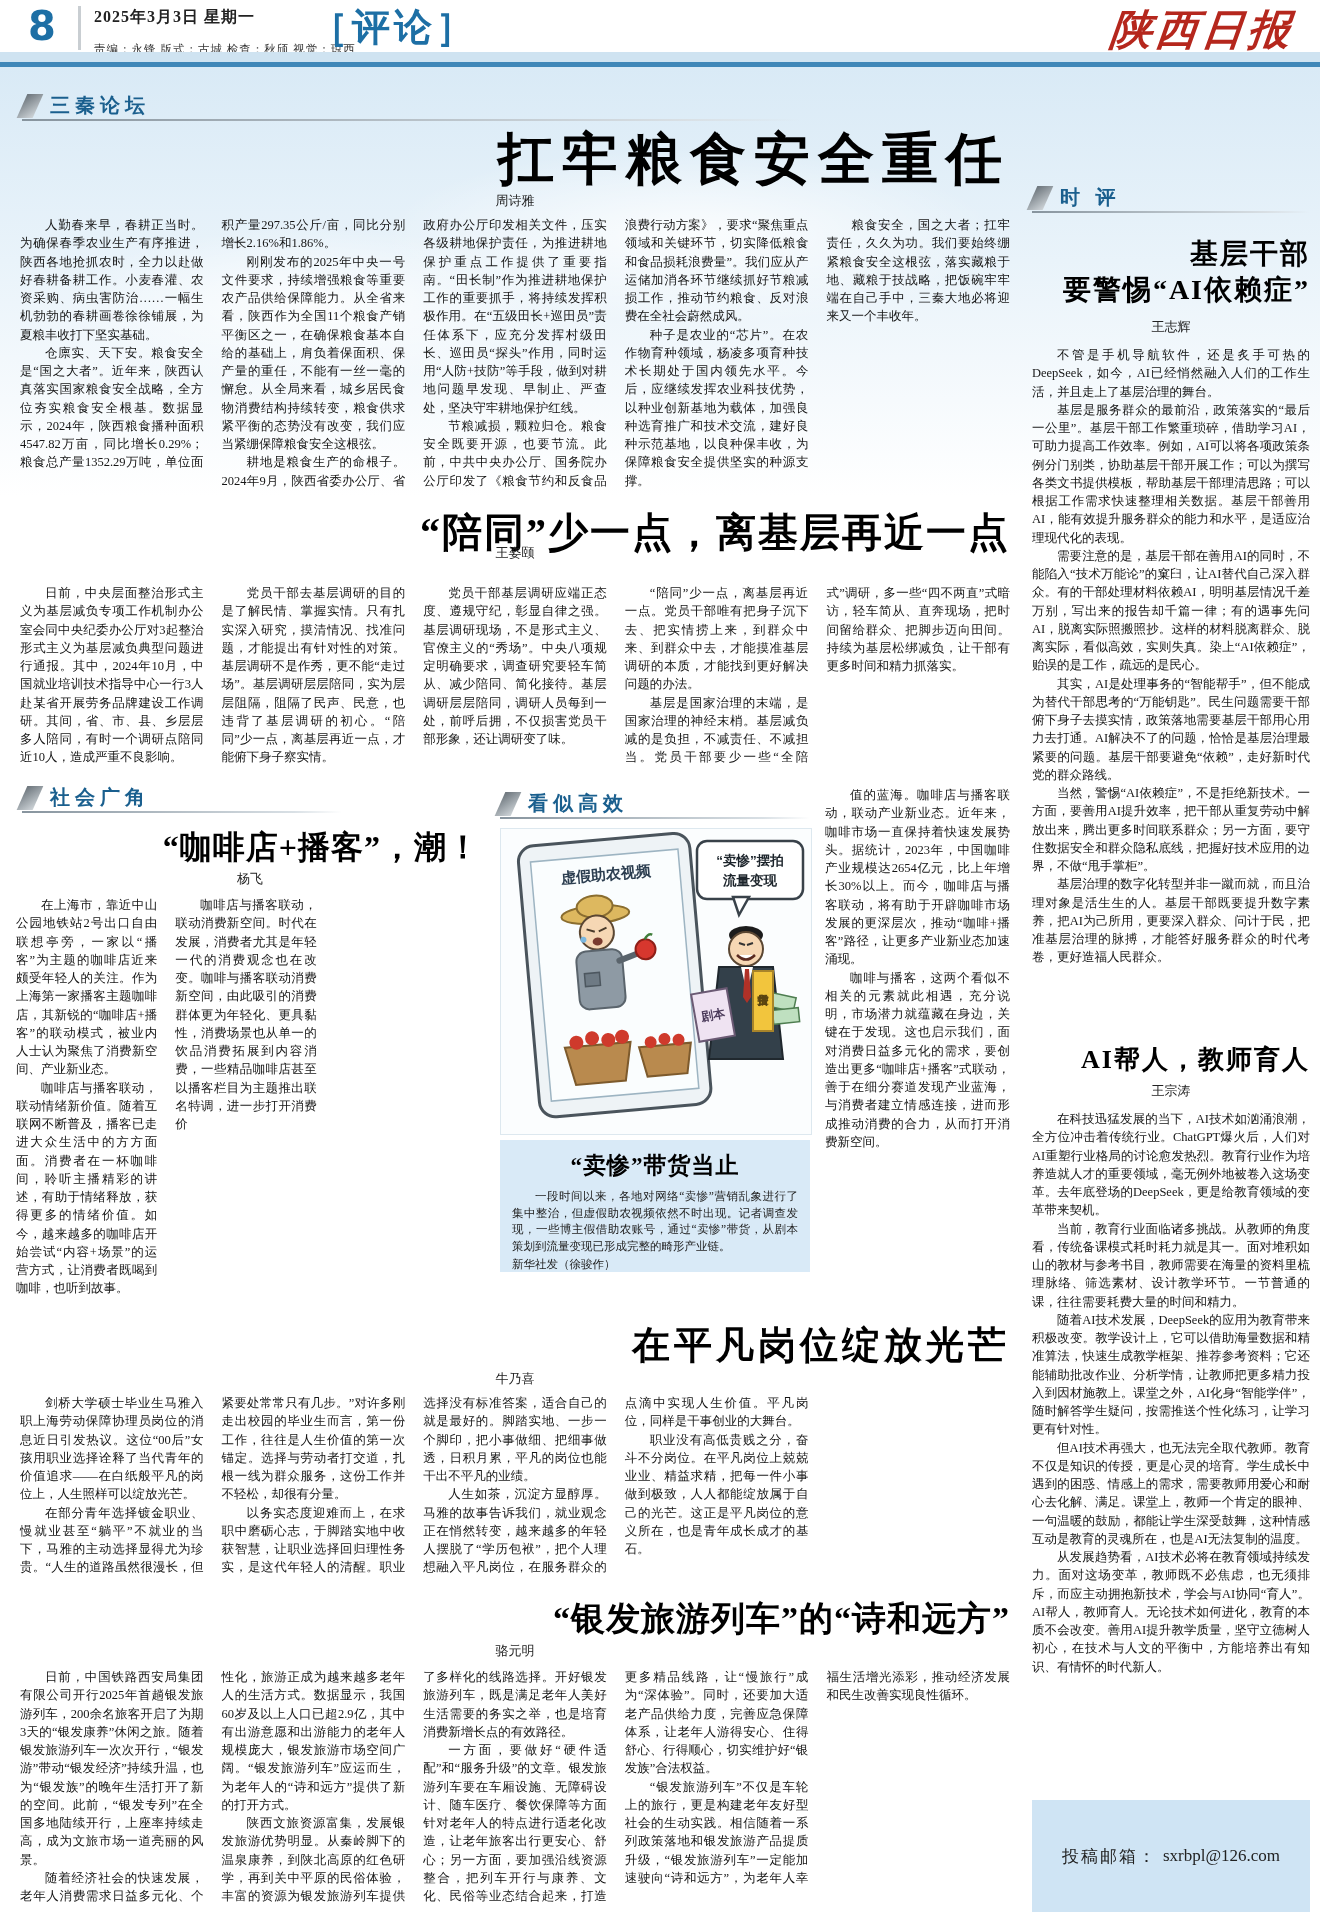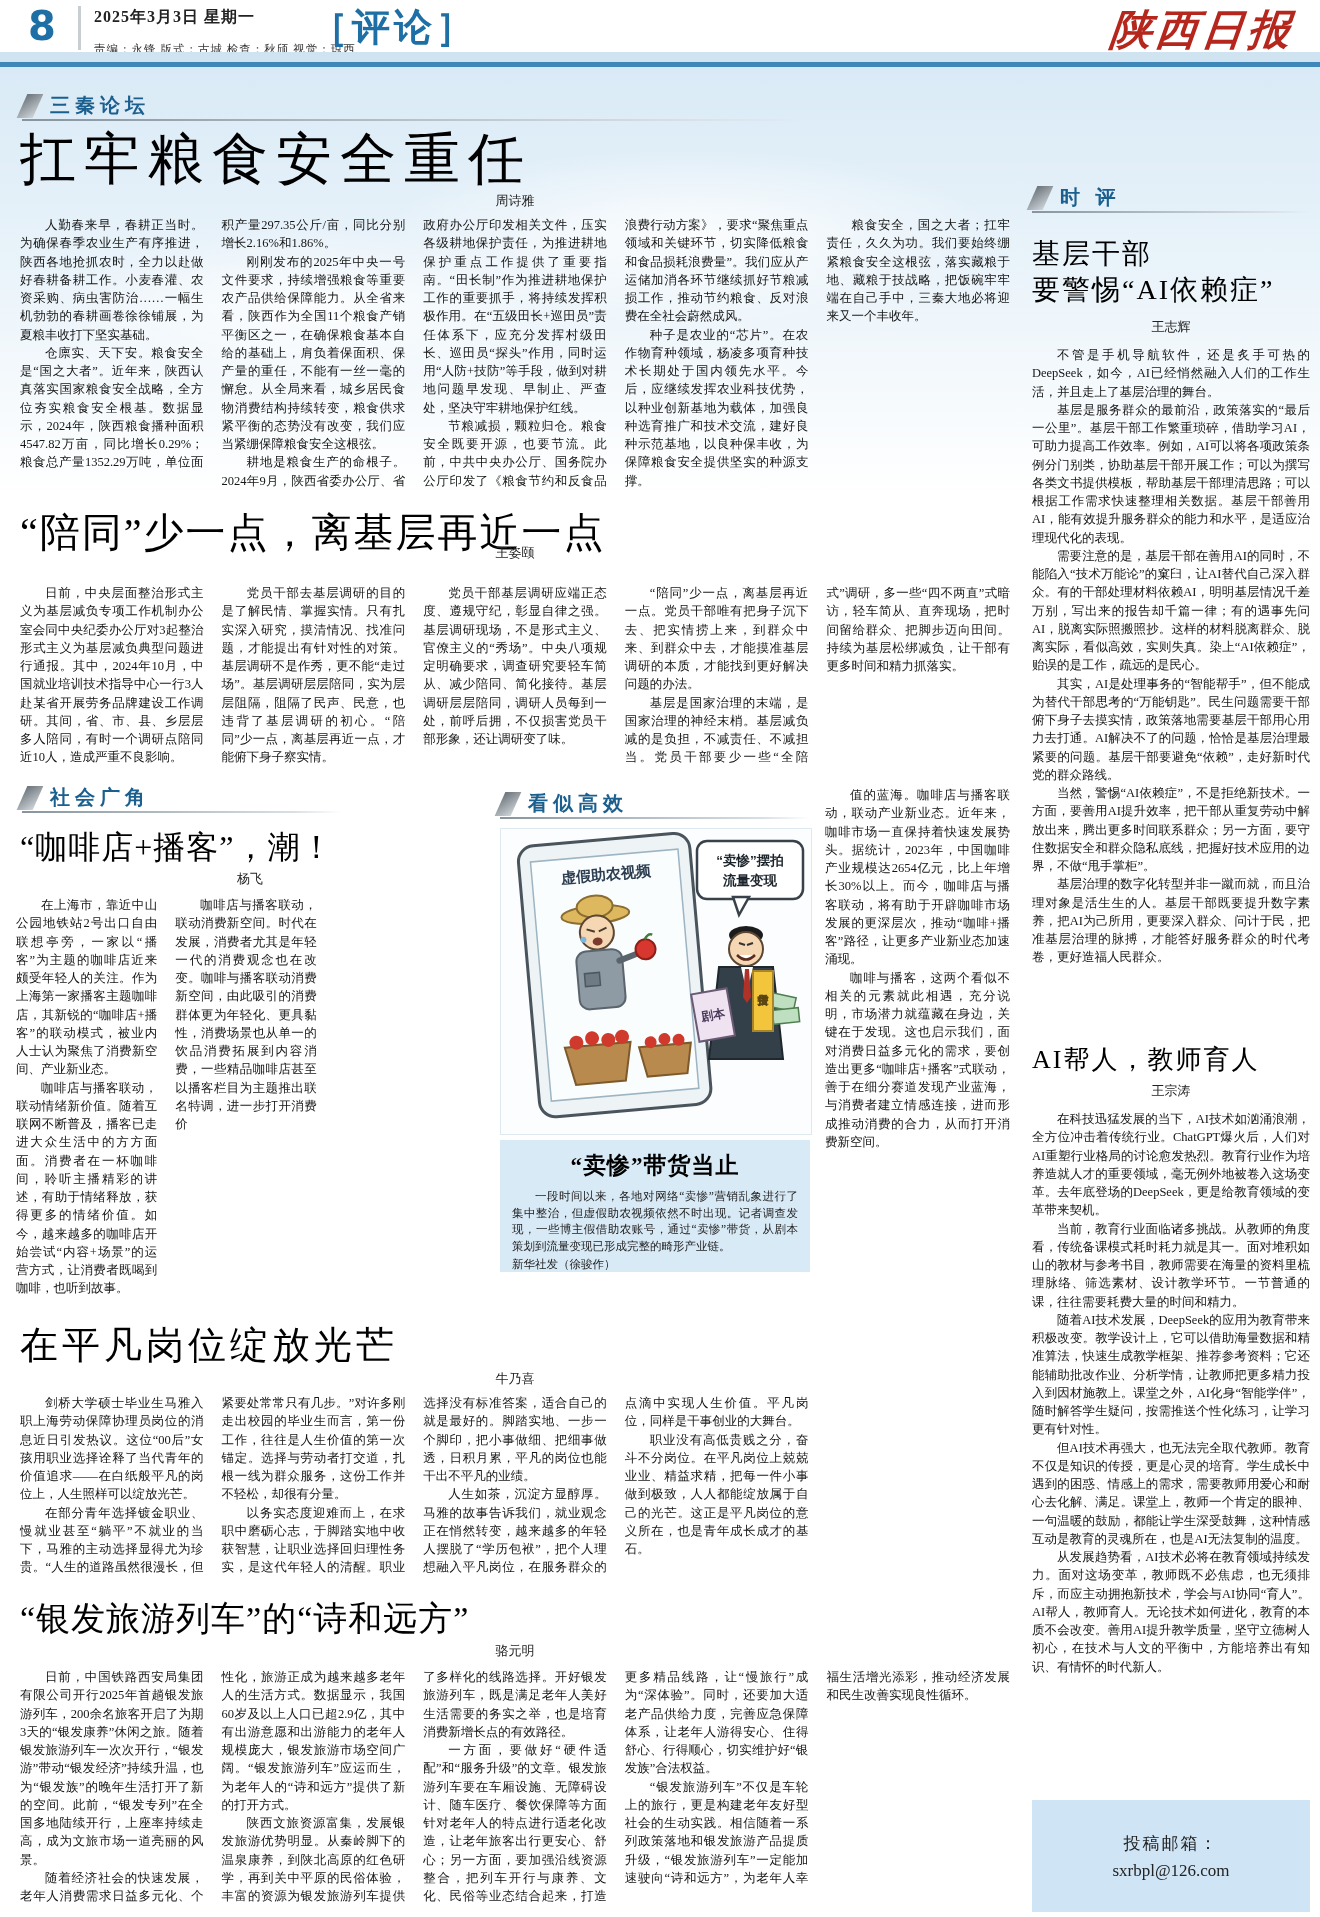--- a/index.html
+++ b/index.html
@@ -26,21 +26,21 @@
   .w2{top:160px;left:60px;width:500px;height:160px;}
   
   .tab{position:absolute;height:26px;}
   .tab::after{content:"";position:absolute;left:0;right:0;bottom:-3px;height:2px;
               background:linear-gradient(90deg,#87949e,#d9e0e5 85%,rgba(217,224,229,0));}
   .tab-slant{display:inline-block;width:16px;height:24px;margin-right:8px;vertical-align:middle;
              transform:skewX(-24deg);background:linear-gradient(135deg,#6a737a,#cfd5d9);}
   .tab-text{display:inline-block;vertical-align:middle;font-family:"Liberation Sans",sans-serif;
             font-size:20px;font-weight:bold;color:#1a5f8e;letter-spacing:5px;}
   
-  .headline{position:absolute;text-align:left;font-weight:normal;color:#000;}
+  .headline{position:absolute;text-align:right;font-weight:bold;color:#000;}
   .byline{position:absolute;text-align:center;font-size:13px;color:#222;}
   .body{position:absolute;font-size:12.5px;line-height:1.46;color:#151515;
         column-gap:18px;column-fill:auto;text-align:justify;}
   .body p{margin:0;text-indent:2em;}
   .cols5{column-count:5;}
   .cols3{column-count:3;}
   .cols1{column-count:1;}
   
   .tab-forum{top:92px;left:22px;width:780px;}
   .h-a1{top:122px;left:20px;width:990px;font-size:56px;letter-spacing:8px;}
@@ -71,21 +71,21 @@
   .cap-credit{margin-top:2px;text-align:left;font-size:11.5px;color:#222;}
   
   .tab-comment{top:184px;left:1032px;width:278px;}
   .h-c1{top:236px;left:1032px;width:278px;font-size:28px;line-height:1.3;letter-spacing:2px;}
   .by-c1{top:318px;left:1032px;width:278px;}
   .bd-c1{top:346px;left:1032px;width:278px;height:684px;}
   .h-c2{top:1042px;left:1032px;width:278px;font-size:26px;letter-spacing:2px;}
   .by-c2{top:1082px;left:1032px;width:278px;}
   .bd-c2{top:1110px;left:1032px;width:278px;height:676px;}
   .mailbox{position:absolute;top:1800px;left:1032px;width:278px;height:112px;background:#cfe4f4;
-           display:flex;flex-direction:column;align-items:center;justify-content:center;gap:6px;}
+           display:flex;flex-direction:row;align-items:center;justify-content:center;gap:6px;}
   .mail-label{font-size:17px;color:#222;letter-spacing:2px;}
   .mail-addr{font-size:17px;color:#222;font-family:"Liberation Serif",serif;}
   svg text{font-family:"Liberation Sans","DejaVu Sans",sans-serif;}
 </style>
 </head>
 <body>
 
 <div class="page">
 
   <div class="hdr">

